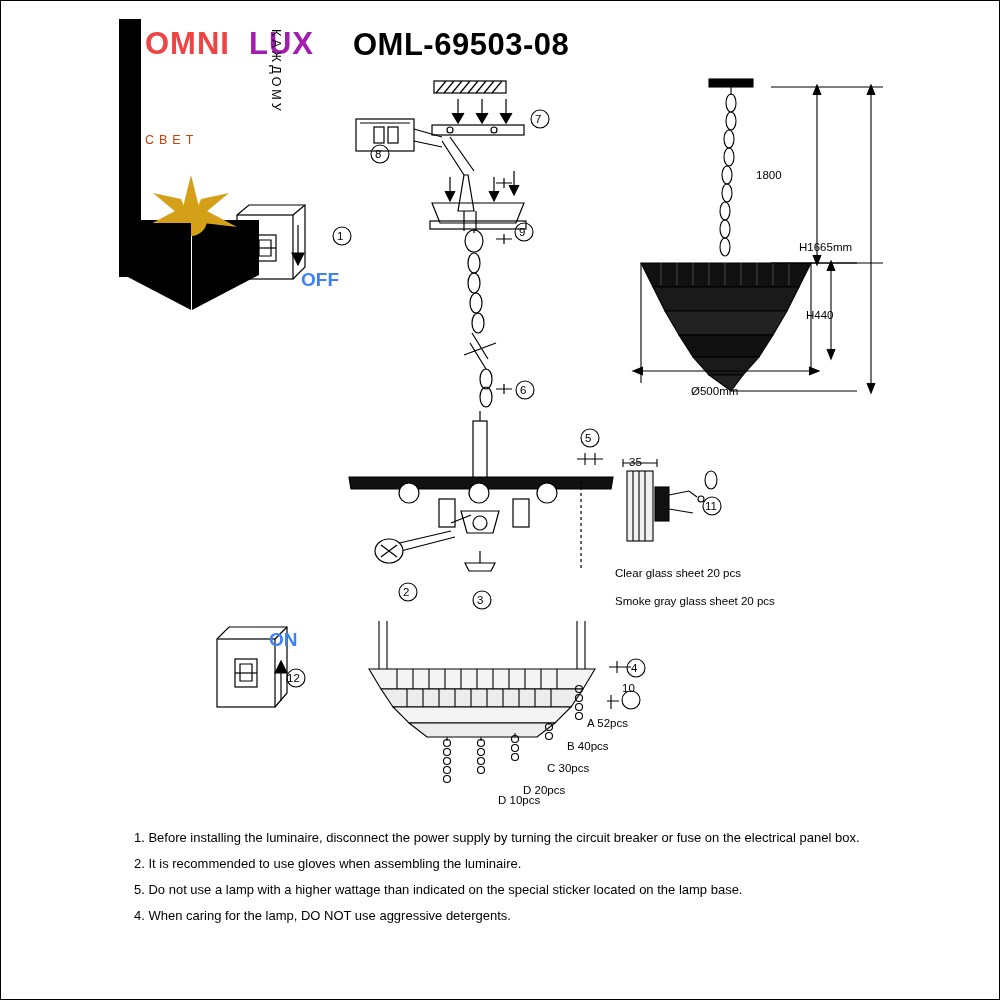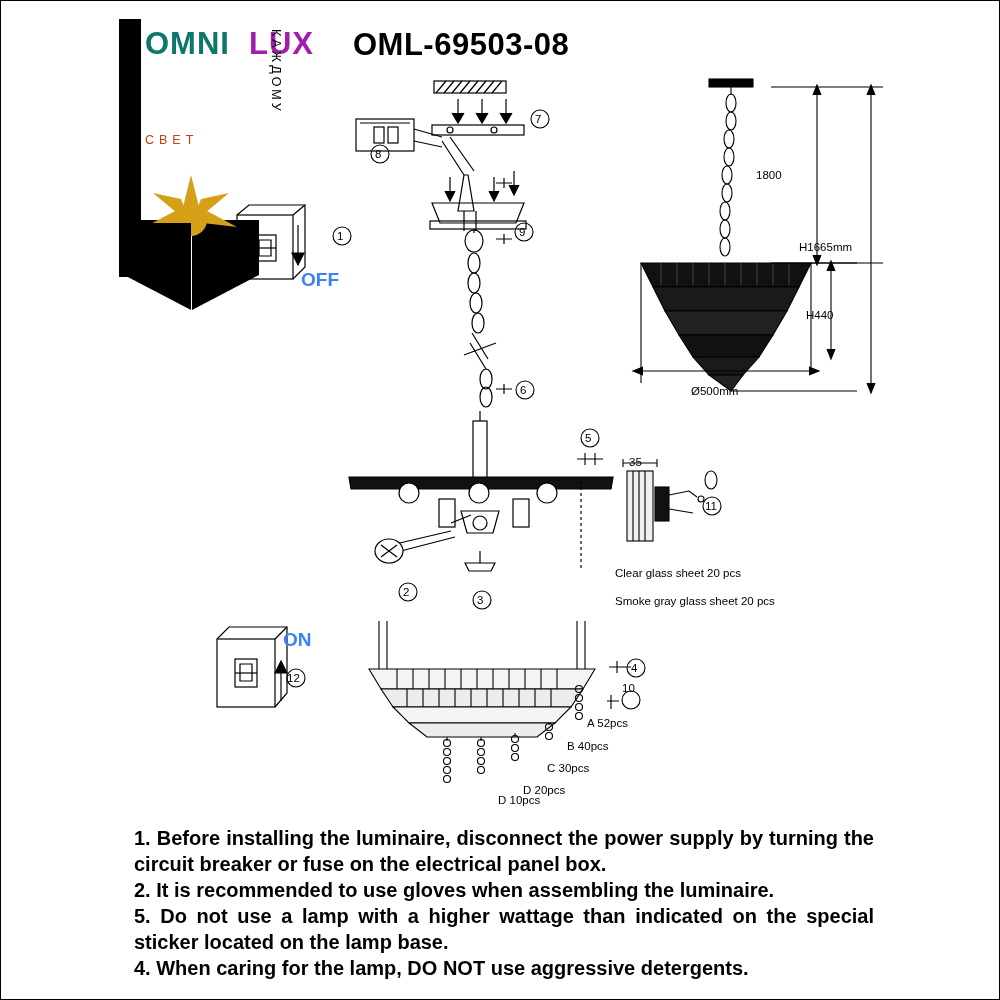--- a/index.html
+++ b/index.html
@@ -35,21 +35,21 @@
   .logo-bar {
     position: absolute;
     left: 0; top: 0;
     width: 22px; height: 258px;
     background: #000;
   }
   .logo-omni {
     position: absolute;
     left: 26px; top: 8px;
     font-size: 31px; font-weight: bold; letter-spacing: 1px;
-    color: #0f766e;
+    color: #ef4444;
     line-height: 34px;
   }
   .logo-lux {
     position: absolute;
     left: 130px; top: 8px;
     font-size: 31px; font-weight: bold; letter-spacing: 1px;
     color: #a21caf;
     line-height: 34px;
   }
   .logo-vert {
@@ -82,24 +82,23 @@
     letter-spacing: 0.5px;
   }
 
   
   .lbl { font-size: 11.5px; color: #000; white-space: nowrap; }
   .lbl-big { font-size: 19px; font-weight: bold; color: #3b82f6; }
 
   
   #instructions {
     left: 133px; top: 824px; width: 740px;
-    font-size: 20px;
+    font-size: 13px;
     line-height: 26px;
     text-align: justify;
-    font-weight: bold;
   }
   #instructions p { margin: 0 0 0 0; }
 
   svg { display: block; }
   .ln { stroke: #000; fill: none; }
 </style>
 </head>
 <body>
 
 <div id="page">
@@ -352,21 +351,21 @@
   <svg class="abs" style="left:208px; top:616px;" width="120" height="120">
     <g class="ln" stroke-width="1.2">
       <rect x="8" y="22" width="58" height="68"></rect>
       <path d="M8 22 L20 10 L78 10 L78 76 L66 90"></path>
       <path d="M66 22 L78 10"></path>
       <rect x="26" y="42" width="22" height="28"></rect>
       <path d="M31 47 L43 47 L43 64 L31 64 Z"></path>
       <path d="M26 56 L48 56"></path>
     </g>
   </svg>
-  <div class="abs lbl-big" style="left:282px; top:628px;">ON</div>
+  <div class="abs lbl-big" style="left:268px; top:628px;">ON</div>
   <svg class="abs" style="left:268px; top:652px;" width="24" height="50">
     <g class="ln" stroke-width="1.2">
       <path d="M12 48 L12 12"></path>
       <path d="M6 20 L12 8 L18 20 Z" fill="#000"></path>
     </g>
   </svg>
   <svg class="abs" style="left:283px; top:666px;" width="24" height="22">
     <circle cx="12" cy="11" r="9" class="ln" stroke-width="1.1"></circle>
   </svg>
   <div class="abs lbl" style="left:286px; top:671px;">12</div>

